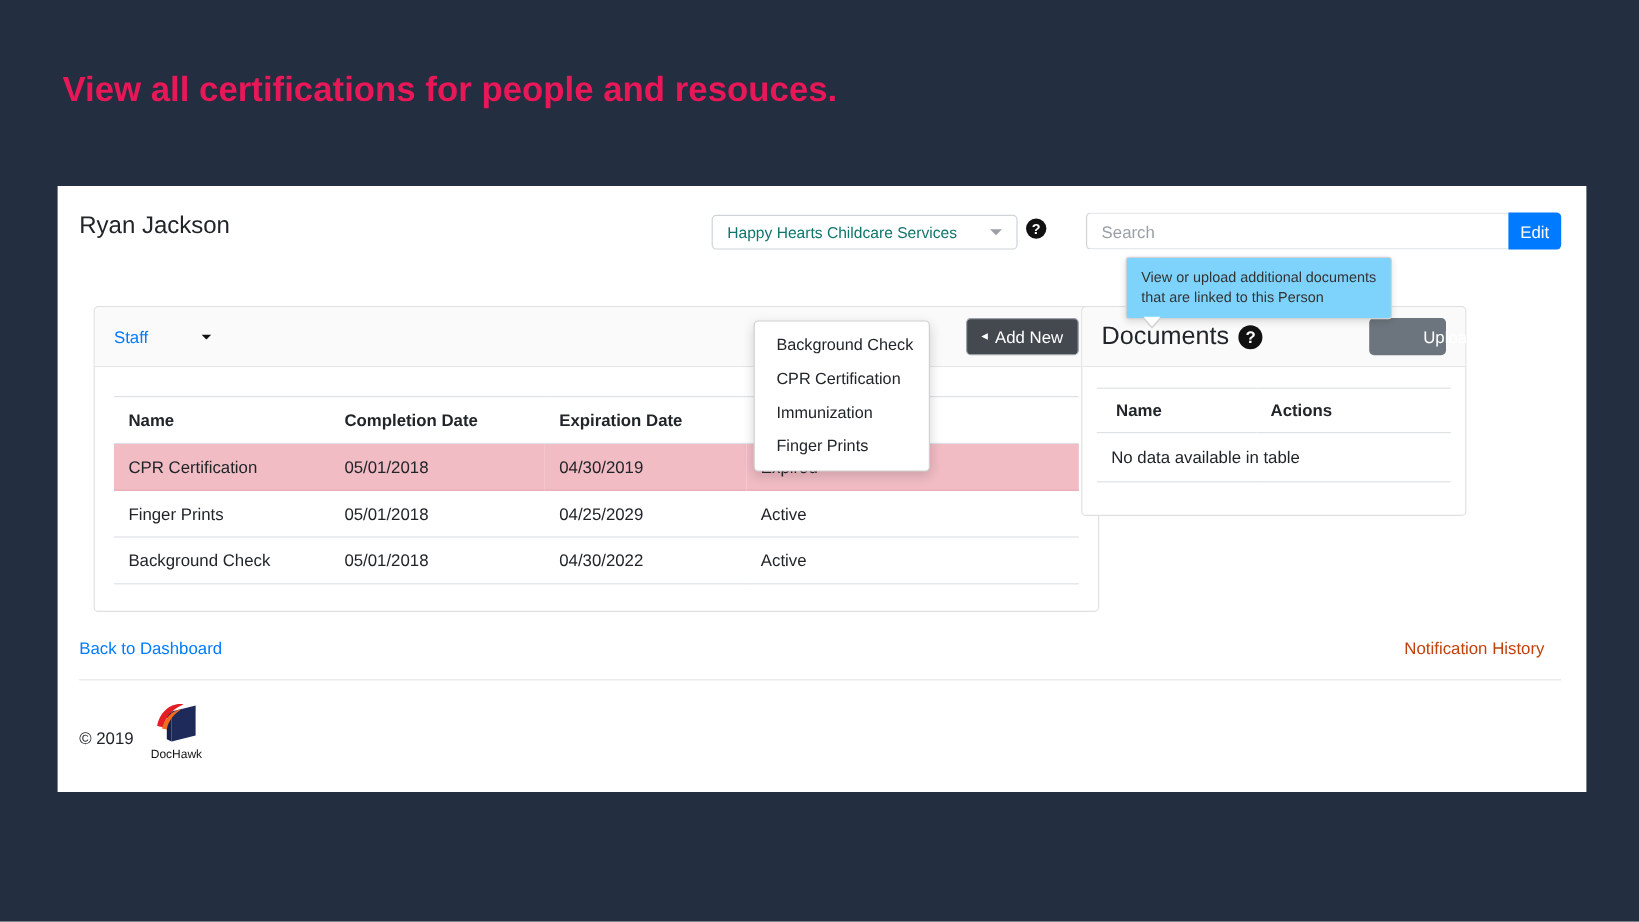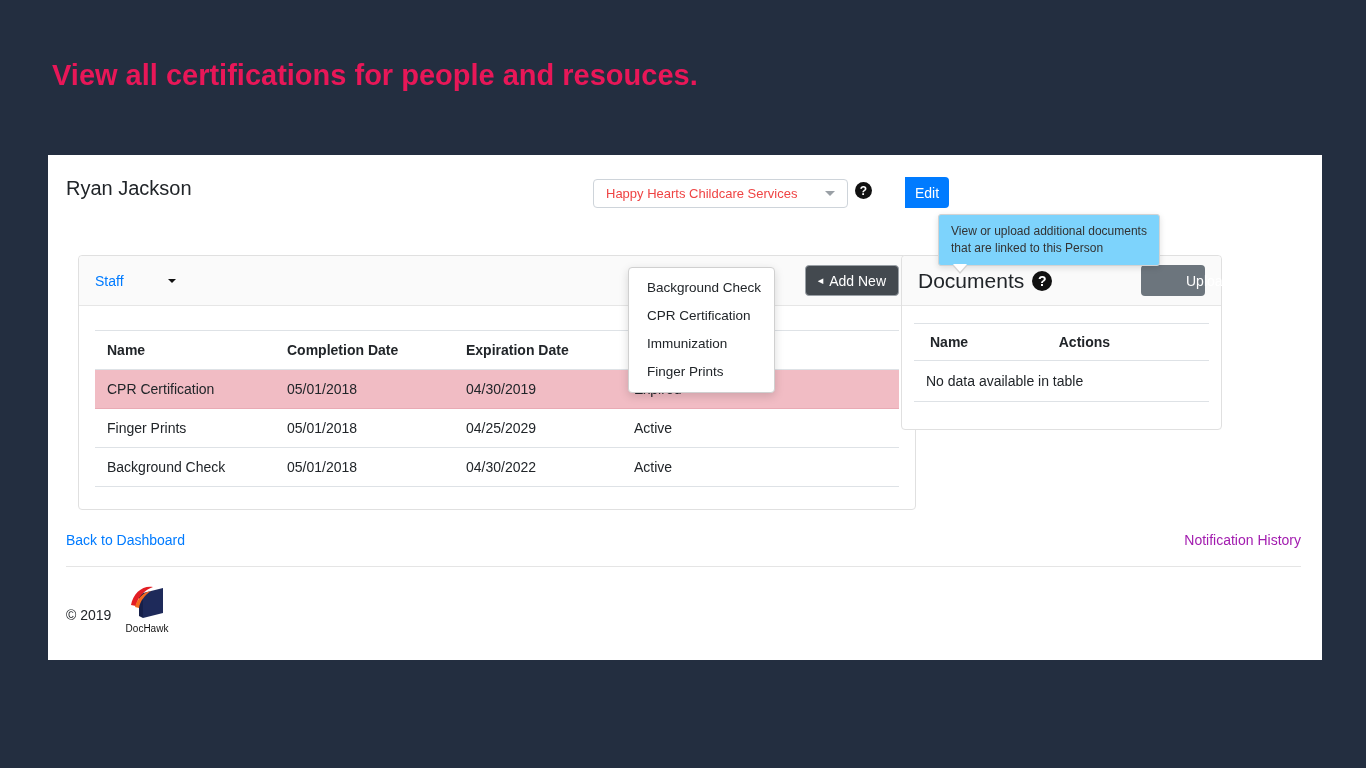--- a/index.html
+++ b/index.html
@@ -8,21 +8,21 @@
     background:#232e40;
     font-family:"Liberation Sans", sans-serif;
     position:relative;
     overflow:hidden;
   }
   
   .hero { position:absolute; left:52px; top:52px; color:#e81758; font-size:29px; font-weight:bold; line-height:46px; }
   
   .panel { position:absolute; left:48px; top:155px; width:1274px; height:505px; background:#fff; }
   .person-name { position:absolute; left:18px; top:22px; font-size:20px; color:#212529; }
-  .org-select { position:absolute; left:545px; top:24px; width:255px; height:29px; border:1px solid #ced4da; border-radius:4px; background:#fff; display:flex; align-items:center; justify-content:space-between; padding:0 12px; font-size:13px; color:#ef4444; cursor:pointer; }
+  .org-select { position:absolute; left:545px; top:24px; width:255px; height:29px; border:1px solid #ced4da; border-radius:4px; background:#fff; display:flex; align-items:center; justify-content:space-between; padding:0 12px; font-size:13px; color:#0f766e; cursor:pointer; }
   .chev { width:0; height:0; border-left:5px solid transparent; border-right:5px solid transparent; border-top:5px solid #9aa0a6; }
   .help-circle { display:inline-flex; align-items:center; justify-content:center; background:#111; color:#fff; border-radius:50%; font-weight:bold; cursor:pointer; }
   .help-sm { position:absolute; left:807px; top:27px; width:17px; height:17px; font-size:12px; }
   .help-doc { width:20px; height:20px; font-size:14px; }
   .search-group { position:absolute; left:857px; top:22px; width:396px; height:31px; display:flex; }
   .search-group input { flex:1; border:1px solid #ced4da; border-right:none; border-radius:4px 0 0 4px; padding:0 12px; font-size:14px; color:#495057; outline:none; }
   .search-group input::placeholder { color:#9aa0a6; }
   .edit-btn { width:44px; background:#007bff; color:#fff; border:none; border-radius:0 4px 4px 0; font-size:14px; cursor:pointer; }
   
   .tooltip { position:absolute; left:890px; top:59px; width:222px; background:#7dd3fc; border:1px solid #d3d3d3; border-radius:3px; padding:8px 12px; font-size:12px; color:#333; line-height:17px; box-shadow:0 2px 6px rgba(0,0,0,.12); z-index:30; }
@@ -50,21 +50,21 @@
   .docs-title { font-size:21px; color:#212529; display:flex; align-items:center; gap:8px; }
   .upload-btn { width:64px; height:31px; background:#6c757d; color:#fff; border:none; border-radius:4px; font-size:14px; cursor:pointer;padding-left:45px; }
   .docs-body { padding:17px 12px 0 12px; }
   table.docs { width:100%; border-collapse:collapse; font-size:14px; color:#212529; }
   table.docs th { font-weight:bold; padding:10px 12px; border-top:1px solid #dee2e6; border-bottom:1px solid #dee2e6; }
   table.docs th.name-col { text-align:left; width:45%; padding-left:16px; }
   table.docs th.actions-col { text-align:left; }
   table.docs td.empty { padding:12px; border-bottom:1px solid #dee2e6;margin-top:36px; }
   
   .back-link { position:absolute; left:18px; top:377px; color:#007bff; font-size:14px; text-decoration:none; cursor:pointer; }
-  .notif-link { position:absolute; right:21px; top:377px; color:#a21caf; font-size:14px; text-decoration:none; cursor:pointer; }
+  .notif-link { position:absolute; right:35px; top:377px; color:#c2410c; font-size:14px; text-decoration:none; cursor:pointer; }
   .divider { position:absolute; left:18px; right:21px; top:411px; border-top:1px solid #e5e5e5; }
   .copyright { position:absolute; left:18px; top:452px; font-size:14px; color:#212529; }
   .logo { position:absolute; left:74px; top:428px; width:50px; text-align:center; }
   .logo .brand { font-size:10px; font-weight:normal; color:#111; margin-top:-2px; }
 </style>
 </head>
 <body>
 
 <div class="hero">
   <div>View all certifications for people and resouces.</div>
@@ -75,20 +75,21 @@
   <div class="person-name">Ryan Jackson</div>
 
   <div class="org-select">
     <span>Happy Hearts Childcare Services</span>
     <span class="chev"></span>
   </div>
 
   <span class="help-circle help-sm">?</span>
 
   <div class="search-group">
+    <input type="text" placeholder="Search" style="">
     <button class="edit-btn">Edit</button>
   </div>
 
   <div class="tooltip">
     <div>View or upload additional documents</div>
     <div>that are linked to this Person</div>
     <div class="arrow-border"></div>
     <div class="arrow-fill"></div>
   </div>
 

